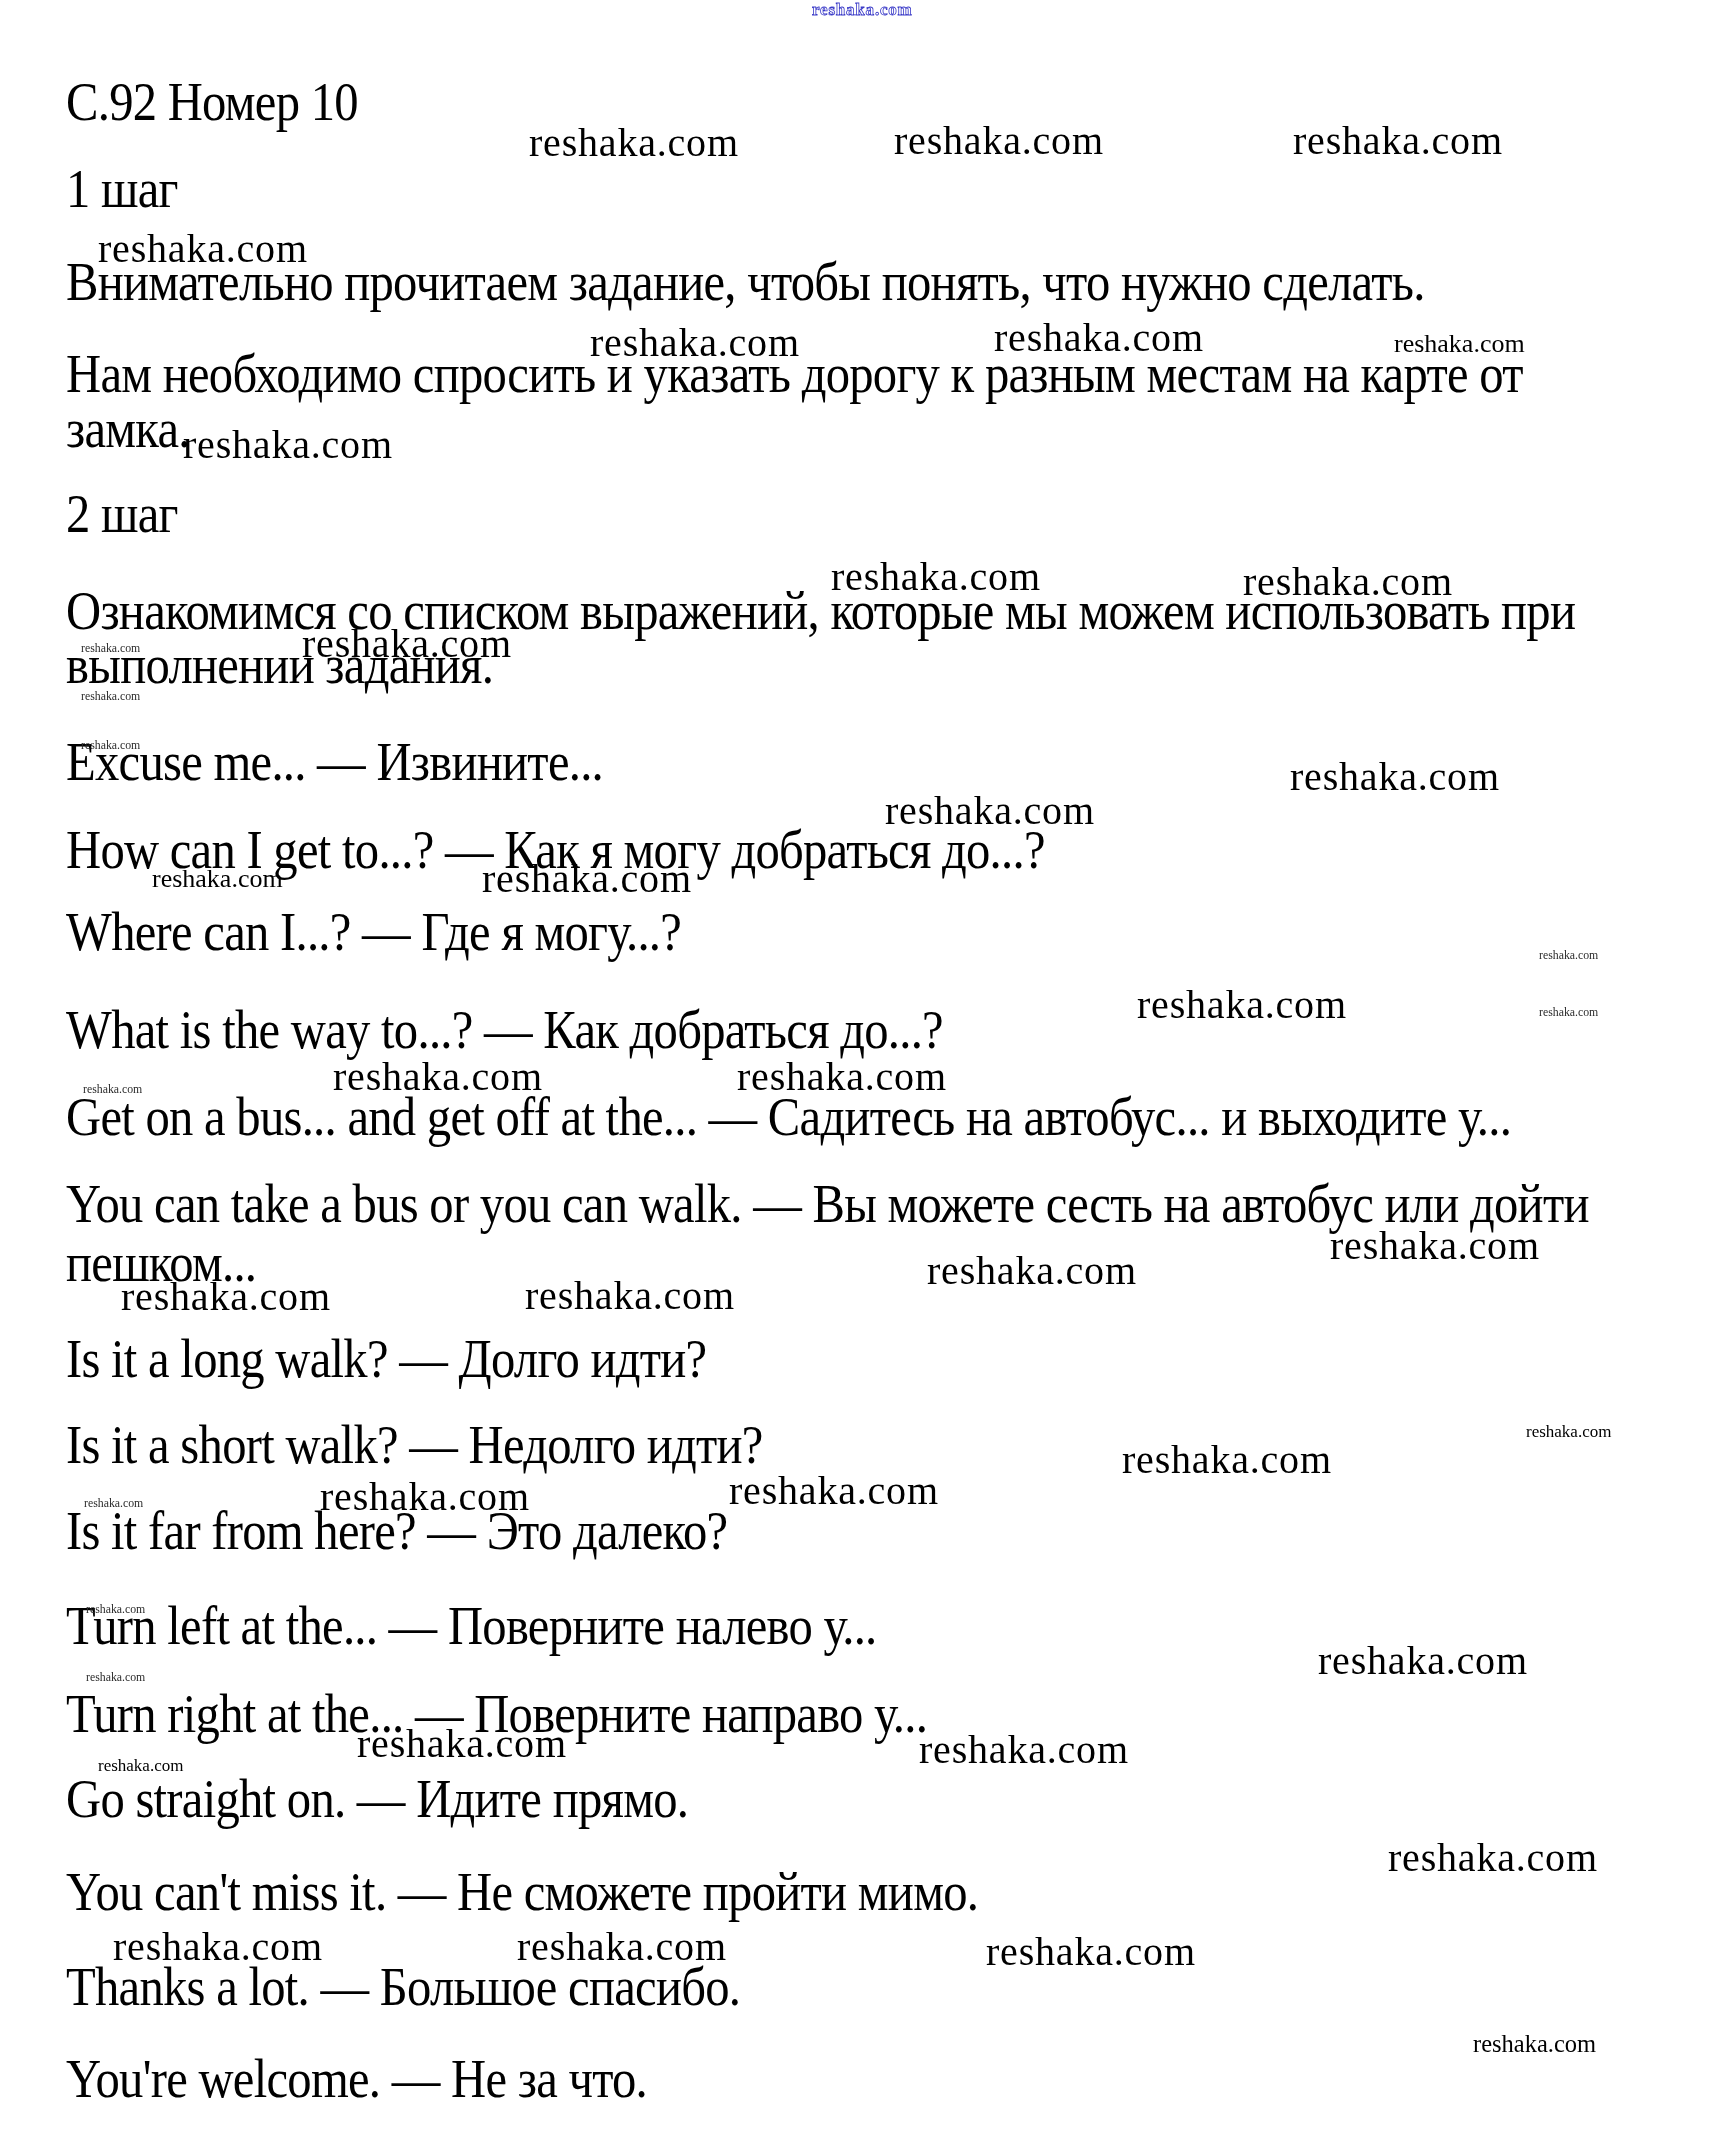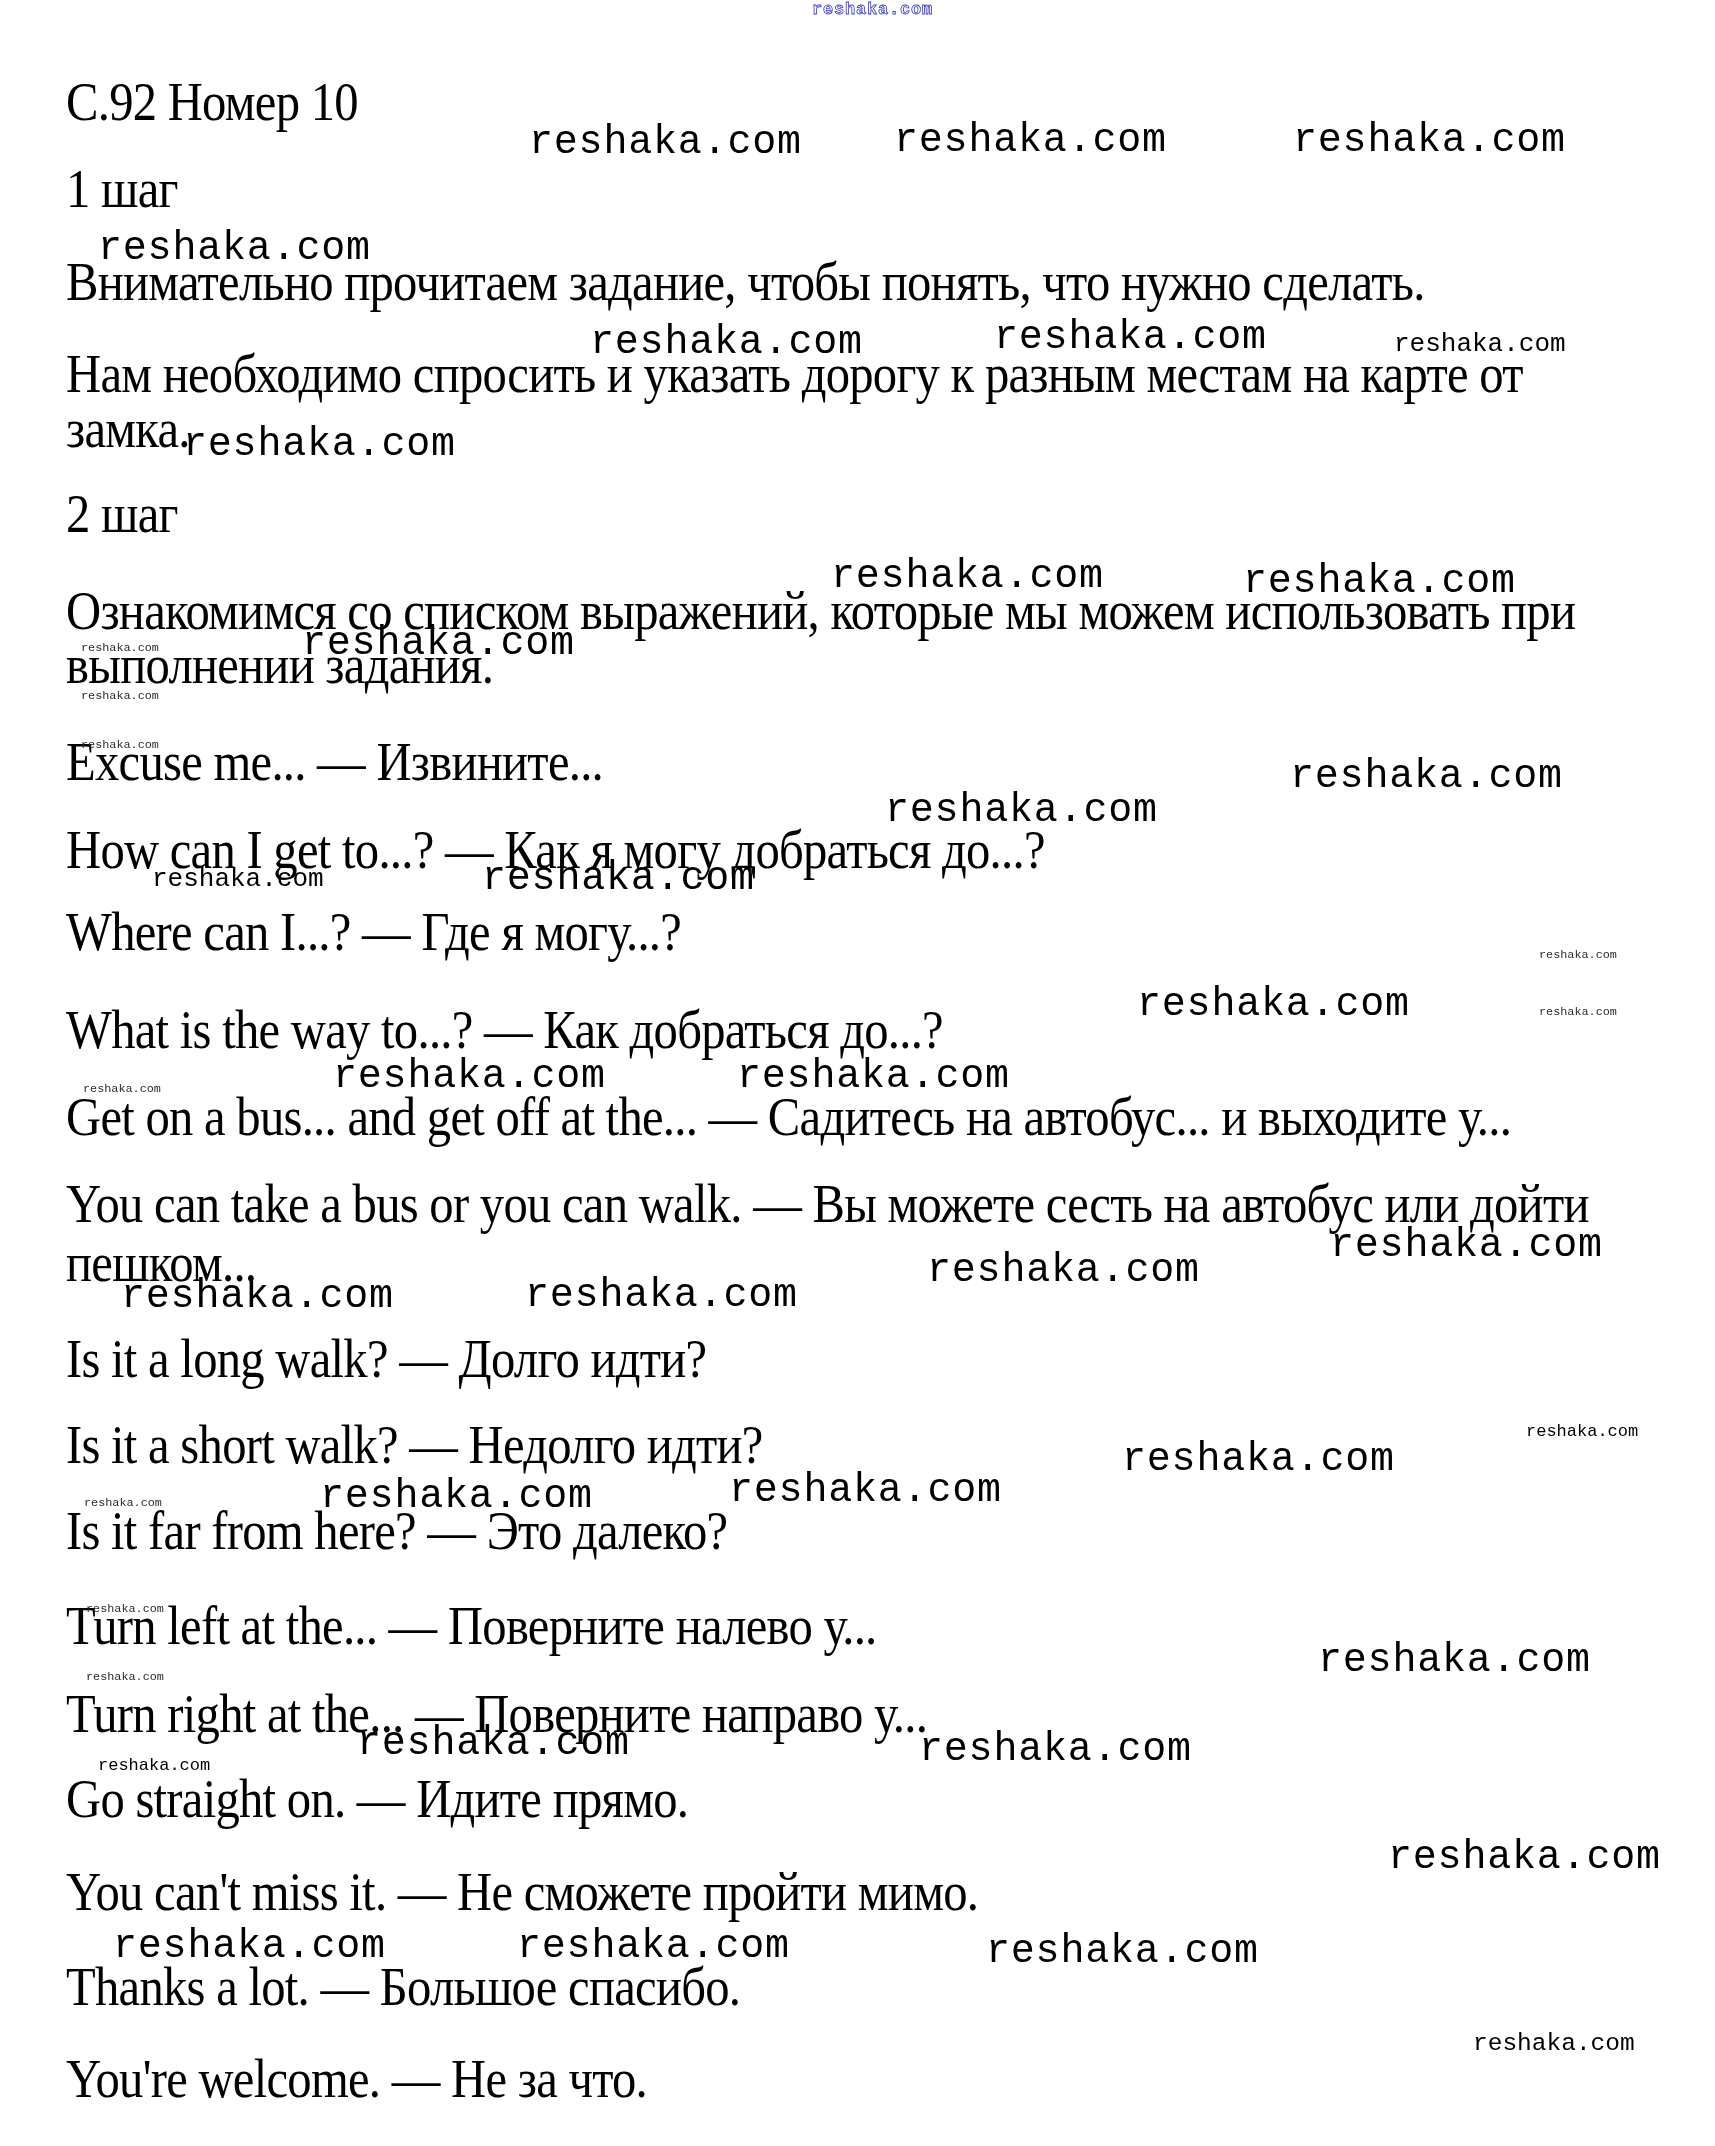--- a/index.html
+++ b/index.html
@@ -18,21 +18,21 @@
     font-size: 54px;
     line-height: 1;
     color: #000000;
     letter-spacing: -0.8px;
     transform: scaleX(0.9);
     transform-origin: 0 0;
   }
   .wm {
     position: absolute;
     white-space: nowrap;
-    font-family: Liberation Mono, monospace;
+    font-family: Liberation Serif, serif;
     line-height: 1;
     color: #000000;
   }
   .wm-lg  { font-size: 40px; letter-spacing: 0.8px; }
   .wm-md  { font-size: 26px; }
   .wm-sm  { font-size: 17px; }
   .wm-sm2 { font-size: 24.5px; }
   .wm-xs  { font-size: 11.8px; color: #2b2b2b; }
   .wm-outline {
     font-size: 17px;

